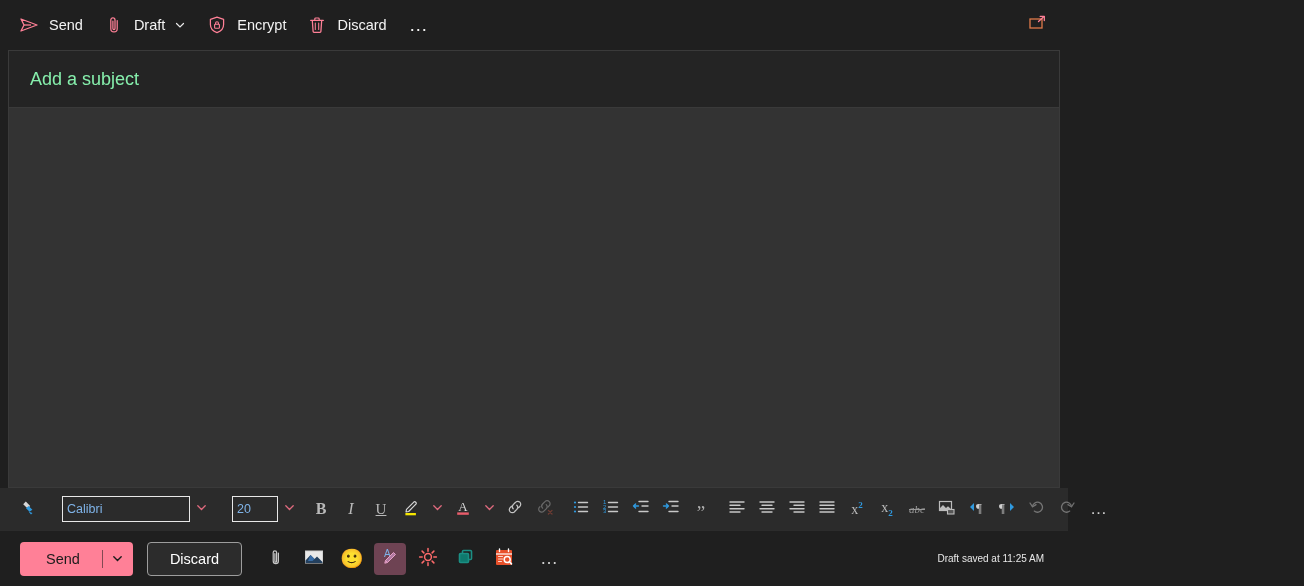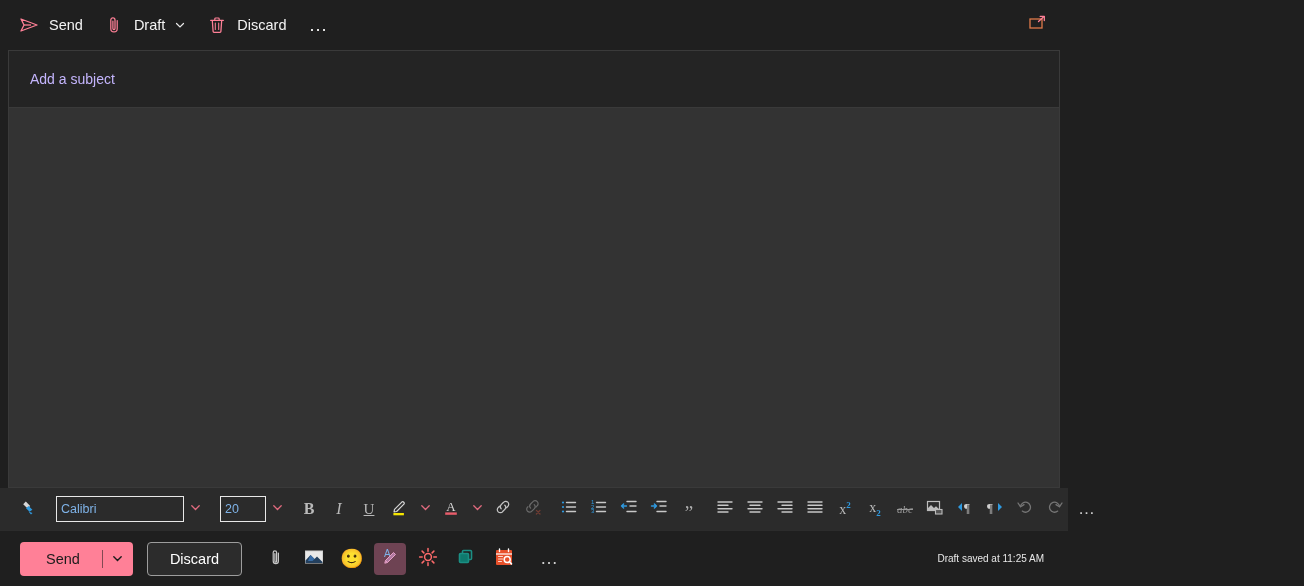--- a/index.html
+++ b/index.html
@@ -102,22 +102,22 @@
     font-size: 14px;
     cursor: pointer;
   }
   .subject-row {
     height: 56px;
     display: flex;
     align-items: center;
     padding-left: 21px;
   }
   .subject-text {
-    color: #c4b5fd;
-    font-size: 14px;
+    color: #86efac;
+    font-size: 18px;
   }
 
   
   .bodyarea {
     margin: 0 8px;
     flex: 1 1 auto;
     background: #333333;
     border: 1px solid #3a3a3a;
     border-top: 1px solid #3a3a3a;
     min-height: 0;
@@ -144,21 +144,21 @@
   .fbtn.wide { width: 30px; }
   .fbtn.dim { opacity: 0.45; }
   .fontbox {
     height: 26px;
     border: 1px solid #e8e8e8;
     background: #2b2b2b;
     color: #7fb3e8;
     font-size: 12.5px;
     display: flex; align-items: center;
     padding: 0 4px;
-    margin-left: 14px;
+    margin-left: 20px;
     flex: 0 0 auto;
   }
   .fontbox.name { width: 128px; }
   .fontbox.size { width: 46px; }
   .chevbtn {
     width: 22px; height: 26px;
     display: flex; align-items: center; justify-content: center;
     flex: 0 0 auto;
   }
   .sep-gap { width: 6px; flex: 0 0 6px; }
@@ -273,20 +273,30 @@
         </svg>
       </span>
       <span class="lbl">Draft</span>
       <span class="chev">
         <svg width="12" height="12" viewBox="0 0 12 12">
           <path d="M2.5 4.5 L6 8 L9.5 4.5" fill="none" stroke="#e9e9e9" stroke-width="1.2" stroke-linecap="round"></path>
         </svg>
       </span>
     </div>
 
+    <div class="cmd">
+      <span class="glyph">
+        <svg width="20" height="20" viewBox="0 0 20 20">
+          <path d="M10 2.2 L16.6 4.4 v5.1 c0 4.2 -3.2 7 -6.6 8.2 c-3.4 -1.2 -6.6 -4 -6.6 -8.2 V4.4 Z" fill="none" stroke="#ff8097" stroke-width="1.25" stroke-linejoin="round"></path>
+          <rect x="7.6" y="9.3" width="4.8" height="4" rx="0.7" fill="none" stroke="#ff8097" stroke-width="1.1"></rect>
+          <path d="M8.6 9.3 V8.1 a1.4 1.4 0 0 1 2.8 0 v1.2" fill="none" stroke="#ff8097" stroke-width="1.1"></path>
+        </svg>
+      </span>
+      <span class="lbl">Encrypt</span>
+    </div>
 
     <div class="cmd">
       <span class="glyph">
         <svg width="20" height="20" viewBox="0 0 20 20">
           <path d="M3.7 5.4 h12.6" stroke="#ff8097" stroke-width="1.25" stroke-linecap="round"></path>
           <path d="M7.8 5.4 V3.9 a0.9 0.9 0 0 1 0.9 -0.9 h2.6 a0.9 0.9 0 0 1 0.9 0.9 v1.5" fill="none" stroke="#ff8097" stroke-width="1.15"></path>
           <path d="M5.3 5.4 L6.1 16.4 a0.9 0.9 0 0 0 0.9 0.85 h6 a0.9 0.9 0 0 0 0.9 -0.85 L14.7 5.4" fill="none" stroke="#ff8097" stroke-width="1.25" stroke-linejoin="round"></path>
           <path d="M8.3 8 v6.5 M11.7 8 v6.5" stroke="#ff8097" stroke-width="1.05" stroke-linecap="round"></path>
         </svg>
       </span>

